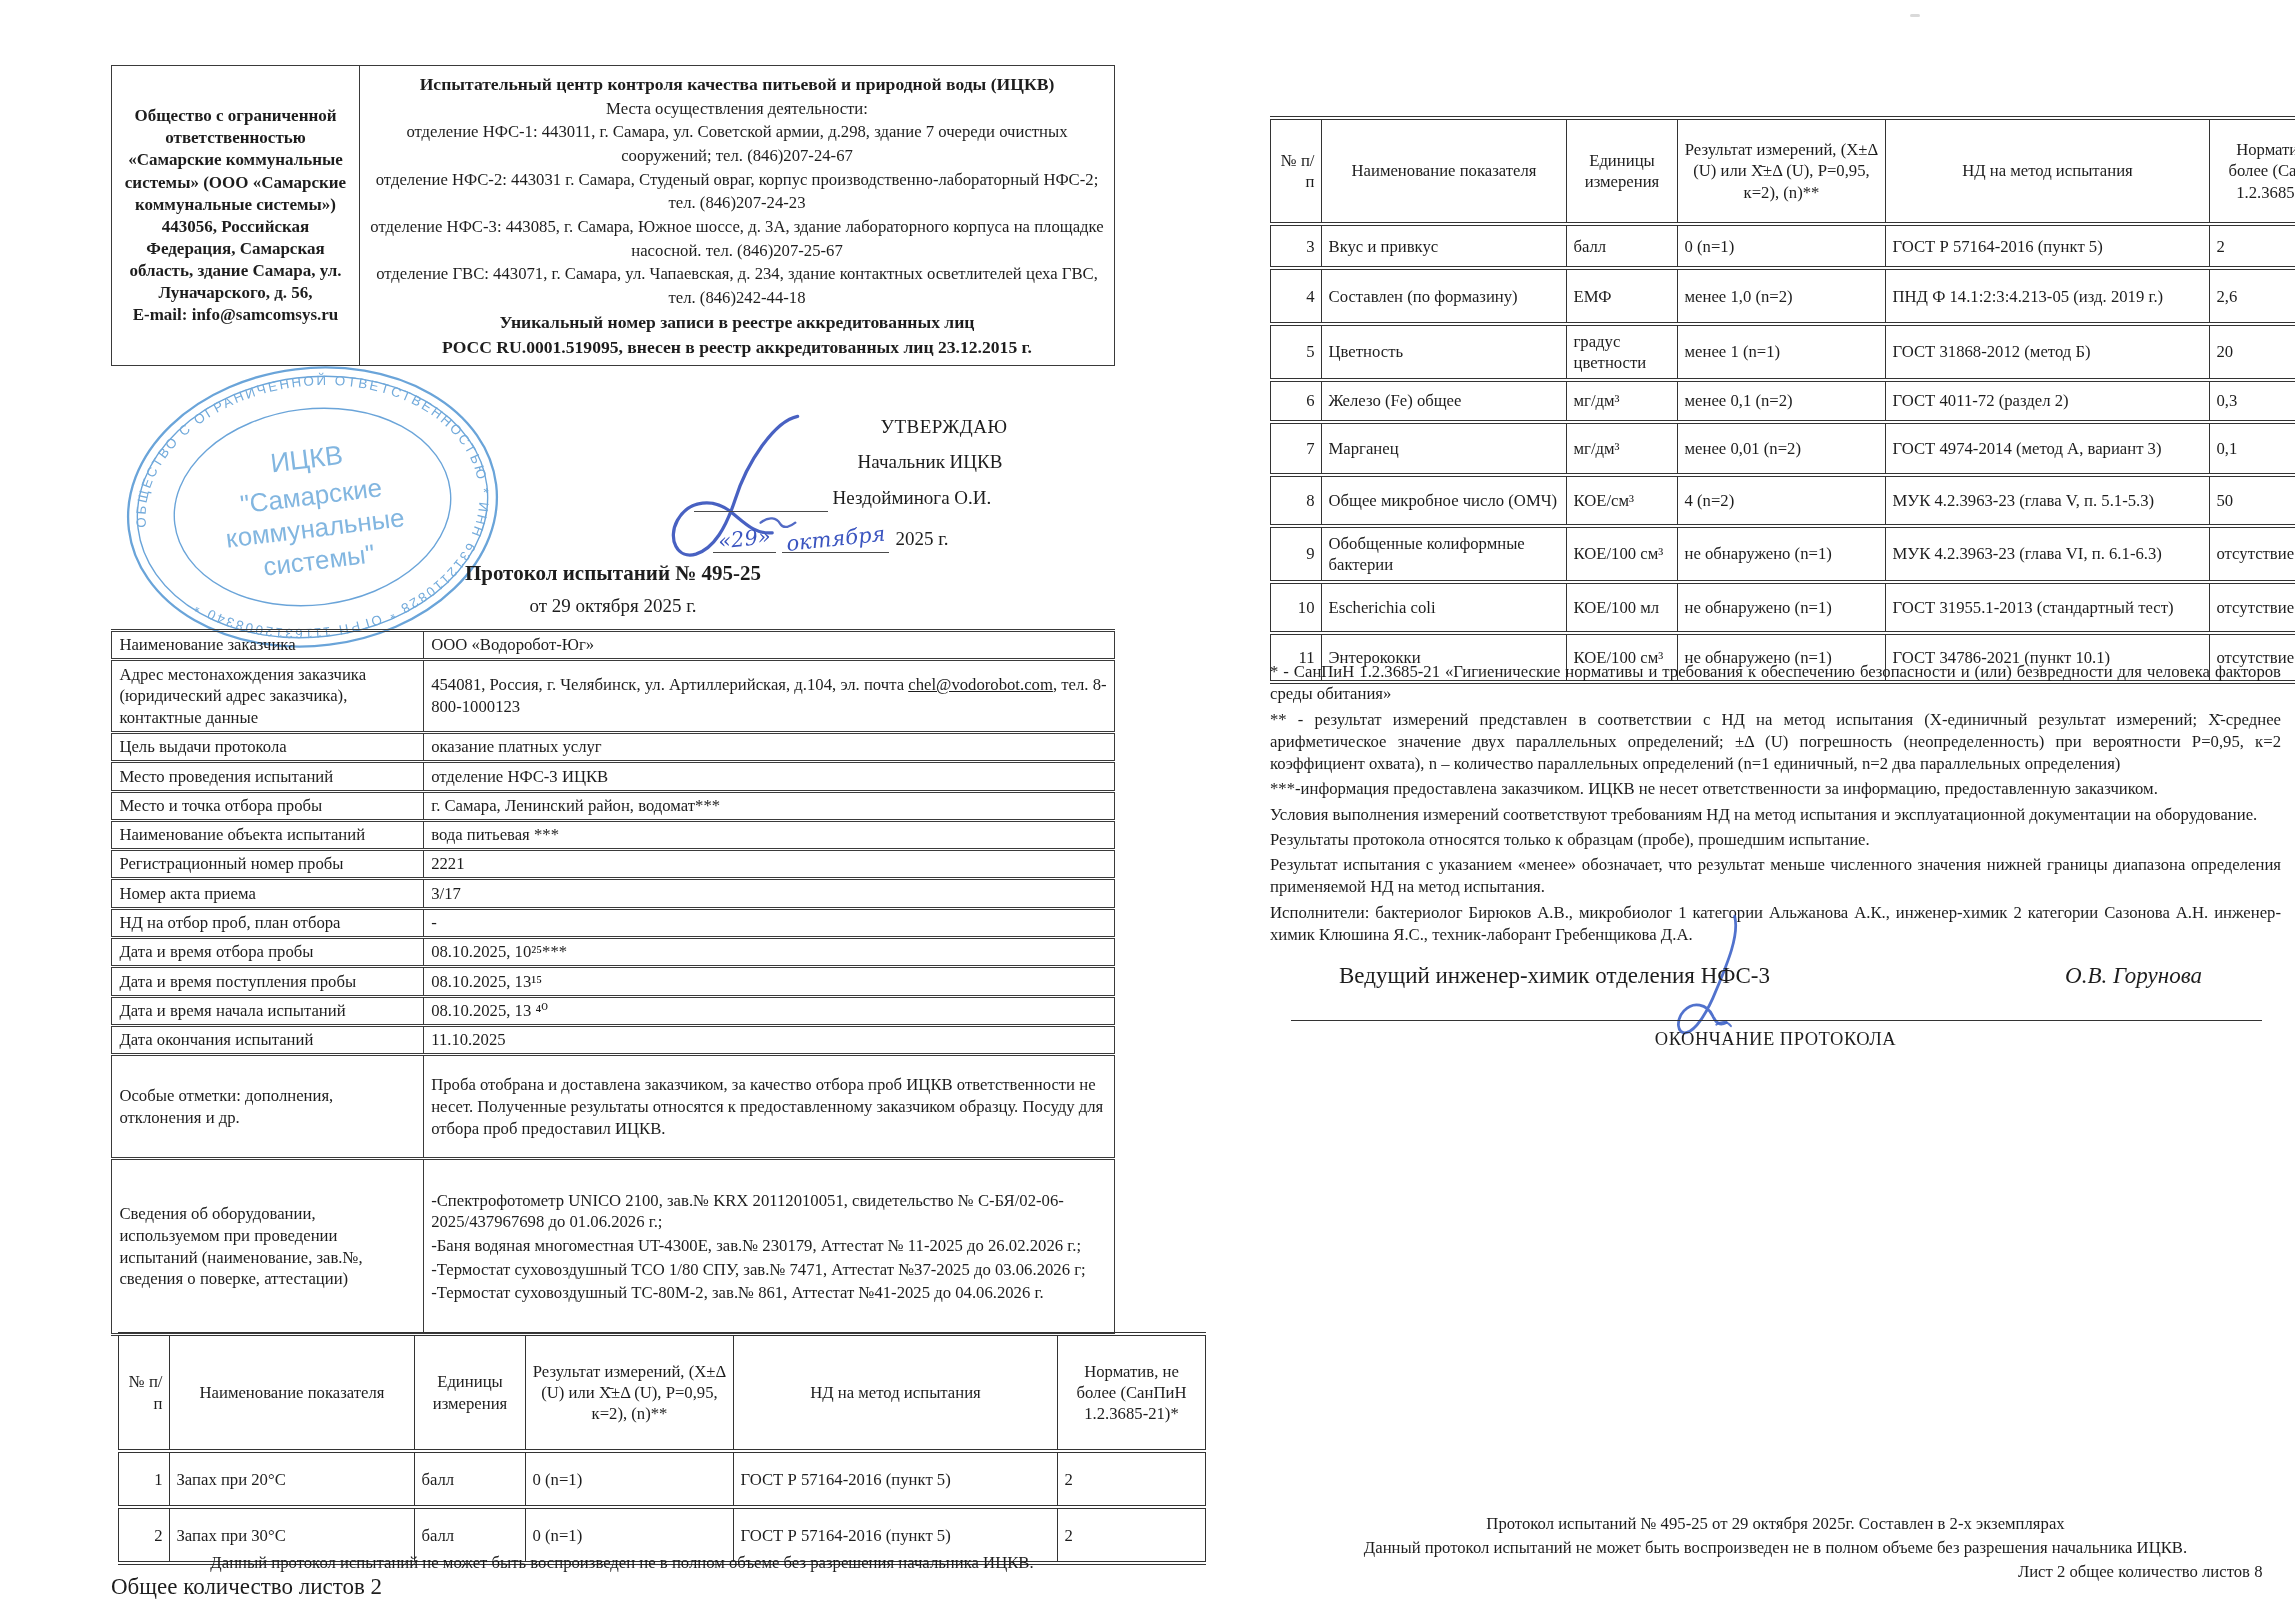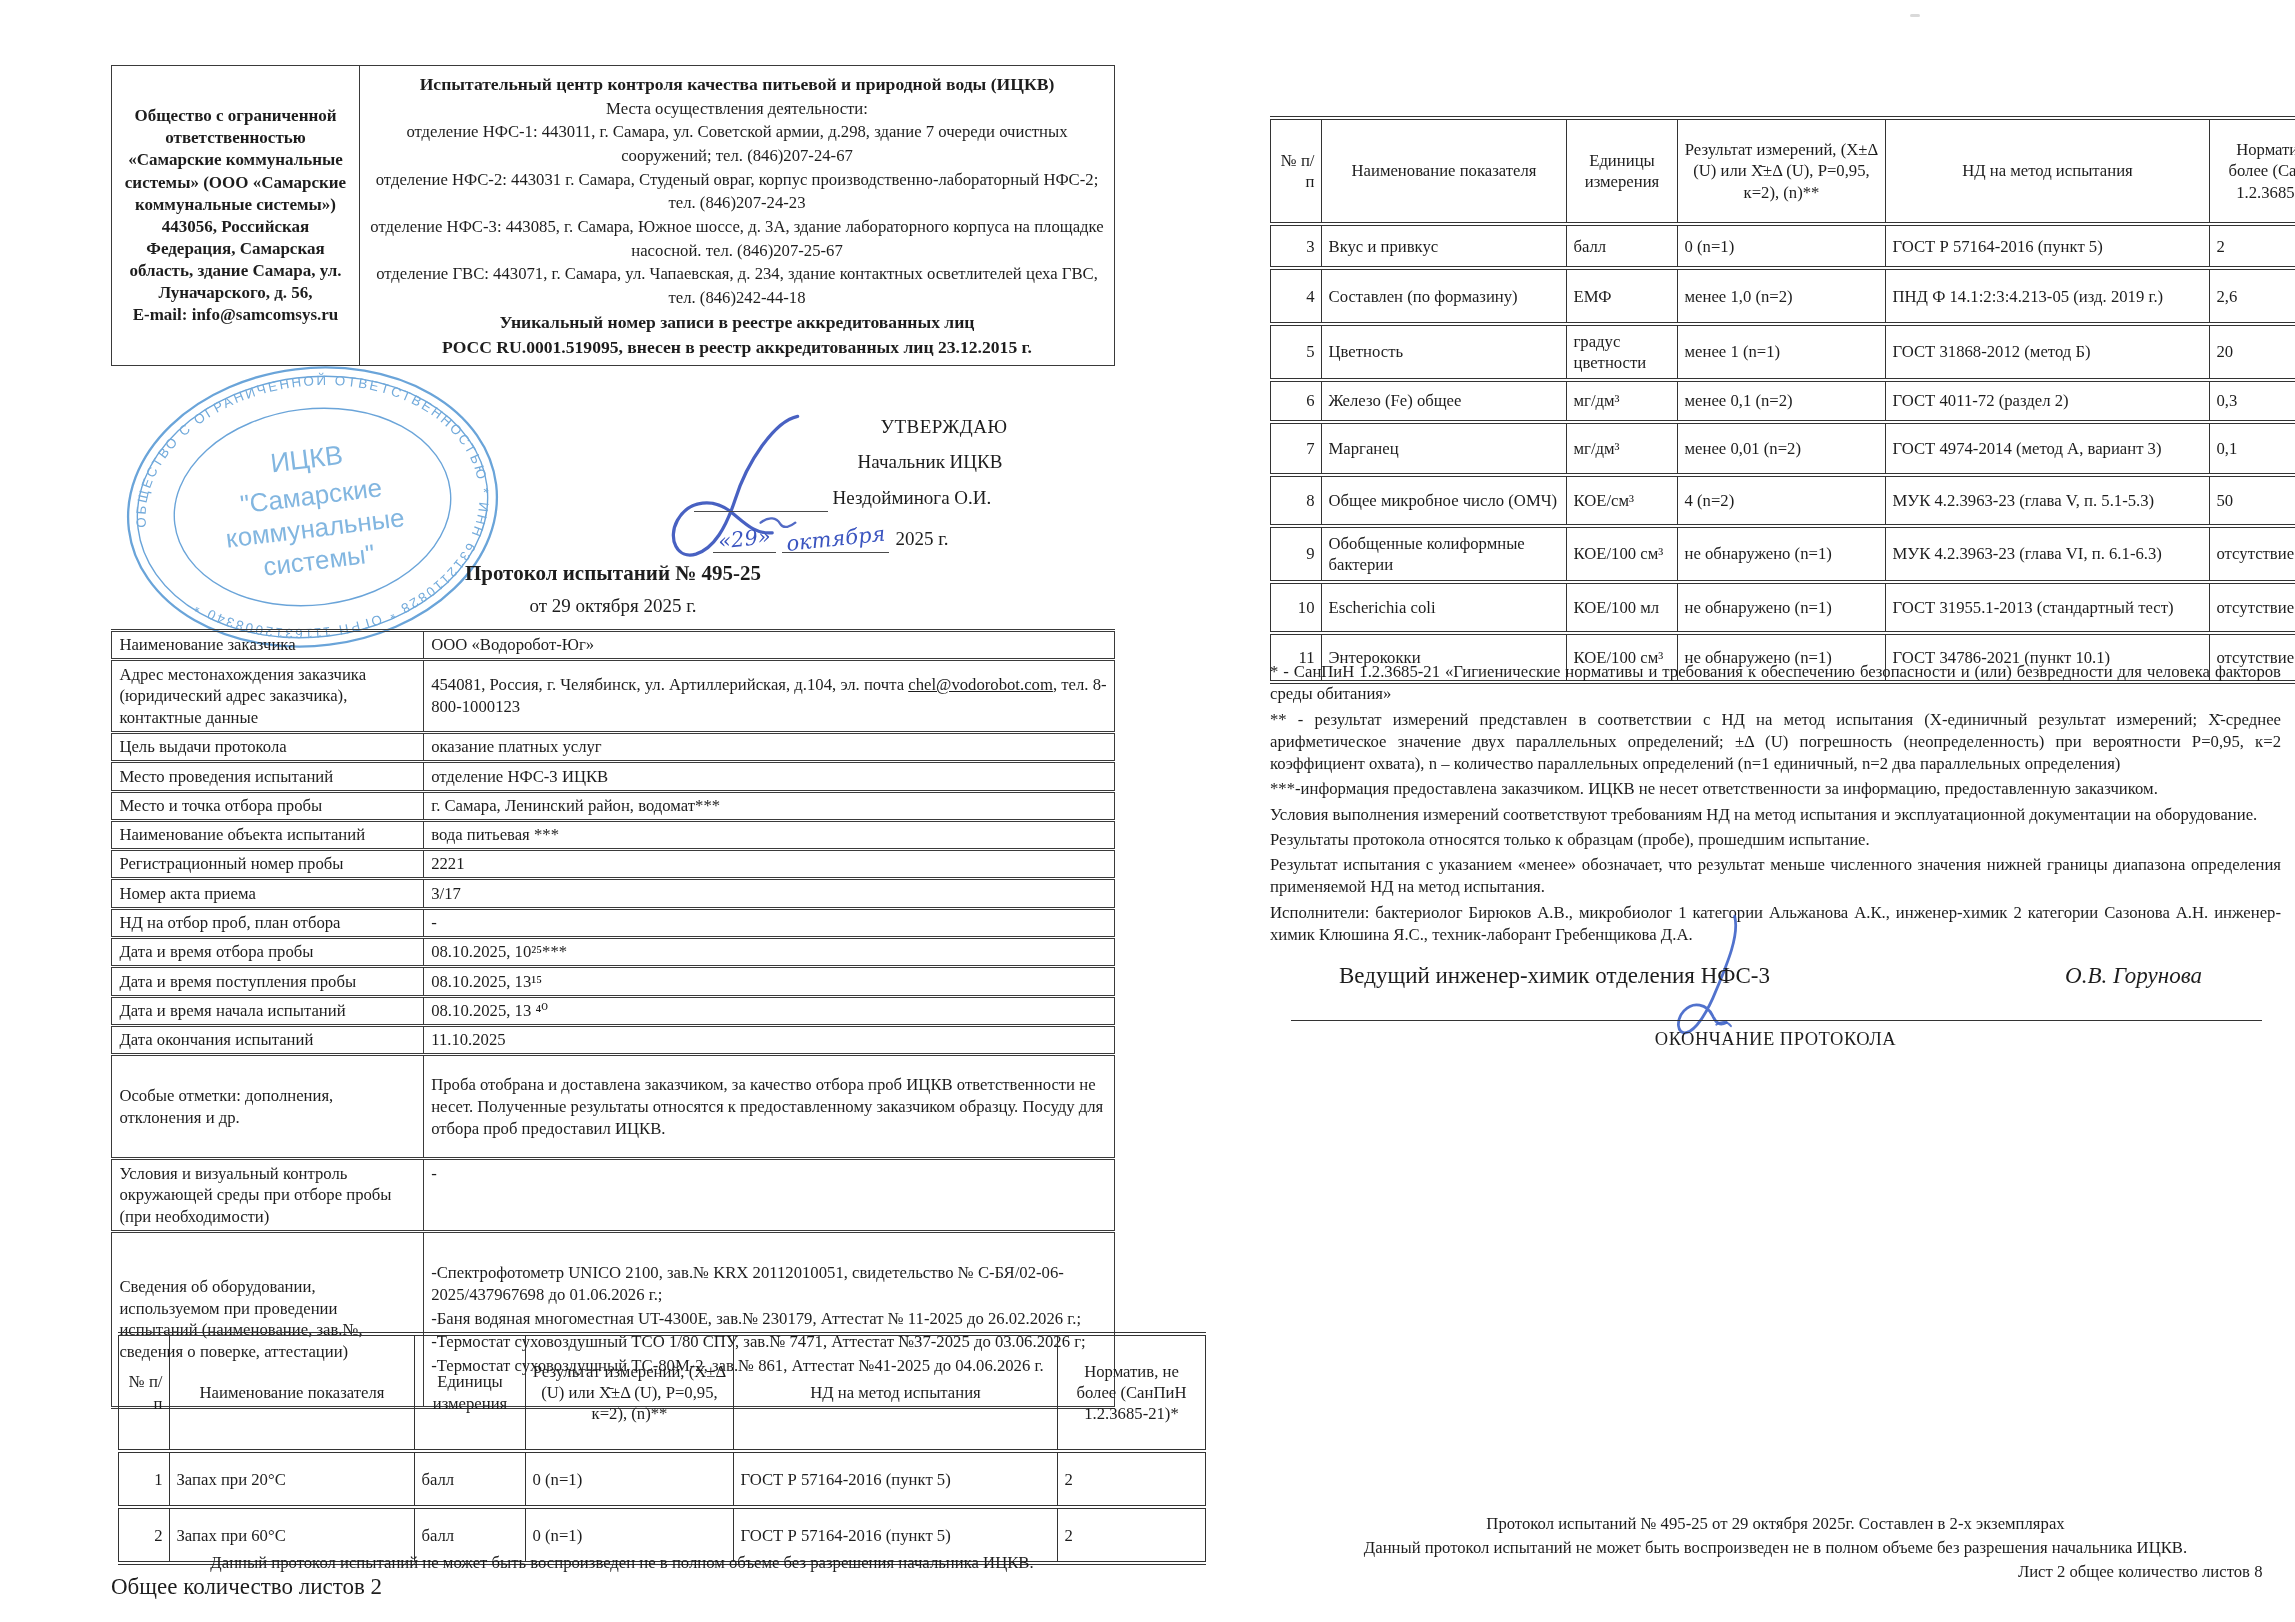--- a/index.html
+++ b/index.html
@@ -186,24 +186,20 @@
           <td>08.10.2025, 13 ⁴⁰</td>
         </tr>
     <tr style="height:24px">
           <td class="lbl">Дата окончания испытаний</td>
           <td>11.10.2025</td>
         </tr>
     <tr style="height:104px">
           <td class="lbl">Особые отметки: дополнения, отклонения и др.</td>
           <td>Проба отобрана и доставлена заказчиком, за качество отбора проб ИЦКВ ответственности не несет. Полученные результаты относятся к предоставленному заказчиком образцу. Посуду для отбора проб предоставил ИЦКВ.</td>
         </tr>
-    <tr style="height:65px">
-          <td class="lbl">Условия и визуальный контроль окружающей среды при отборе пробы (при необходимости)</td>
-          <td style="vertical-align:top;">-</td>
-        </tr>
     <tr style="height:176px">
       <td class="lbl">Сведения об оборудовании, используемом при проведении испытаний (наименование, зав.№, сведения о поверке, аттестации)</td>
       <td class="equip">
         <div>-Спектрофотометр UNICO 2100, зав.№ KRX 20112010051, свидетельство № С-БЯ/02-06-2025/437967698 до 01.06.2026 г.;</div>
         <div>-Баня водяная многоместная UT-4300E, зав.№ 230179,  Аттестат № 11-2025 до 26.02.2026 г.;</div>
         <div>-Термостат суховоздушный ТСО 1/80 СПУ, зав.№ 7471, Аттестат №37-2025 до 03.06.2026 г;</div>
         <div>-Термостат суховоздушный ТС-80М-2, зав.№ 861, Аттестат №41-2025 до 04.06.2026 г.</div>
       </td>
     </tr>
   </tbody>
@@ -222,21 +218,21 @@
     <tr style="height:56px">
       <td class="c-num">1</td>
       <td class="c-name">Запах при 20°С</td>
       <td class="c-units">балл</td>
       <td class="c-res">0 (n=1)</td>
       <td class="c-met">ГОСТ Р 57164-2016 (пункт 5)</td>
       <td class="c-norm">2</td>
     </tr>
     <tr style="height:56px">
       <td class="c-num">2</td>
-      <td class="c-name">Запах при 60°С</td>
+      <td class="c-name">Запах при 30°С</td>
       <td class="c-units">балл</td>
       <td class="c-res">0 (n=1)</td>
       <td class="c-met">ГОСТ Р 57164-2016 (пункт 5)</td>
       <td class="c-norm">2</td>
     </tr>
   </tbody>
     </table>
 
   <div class="abs p1foot1">Данный протокол испытаний не может быть воспроизведен не в полном объеме без разрешения начальника ИЦКВ.</div>
   <div class="abs p1foot2">Общее количество листов 2</div>

